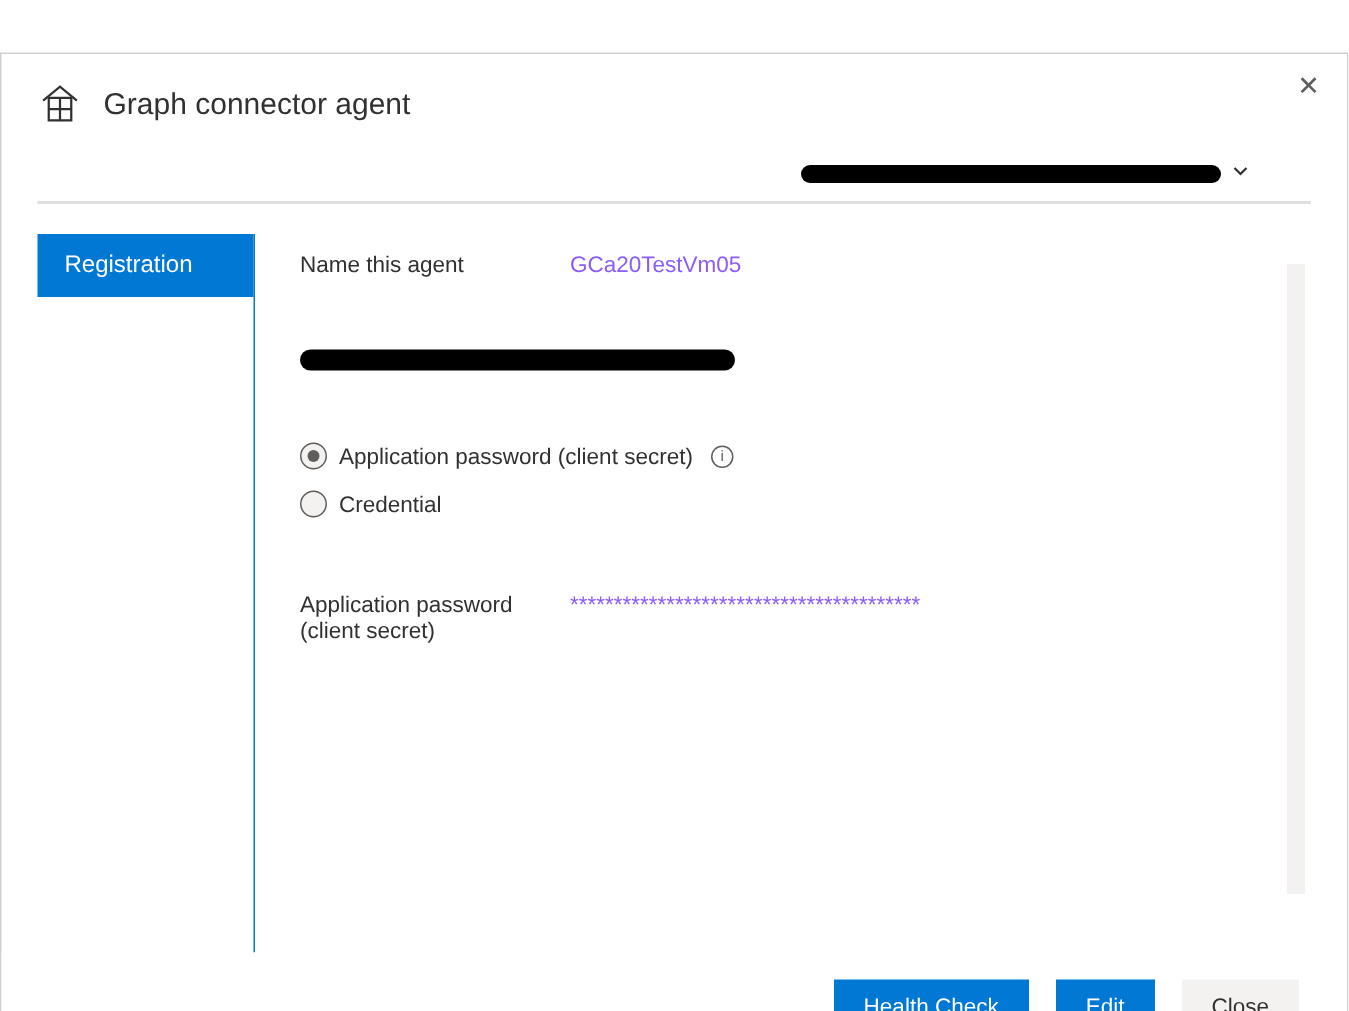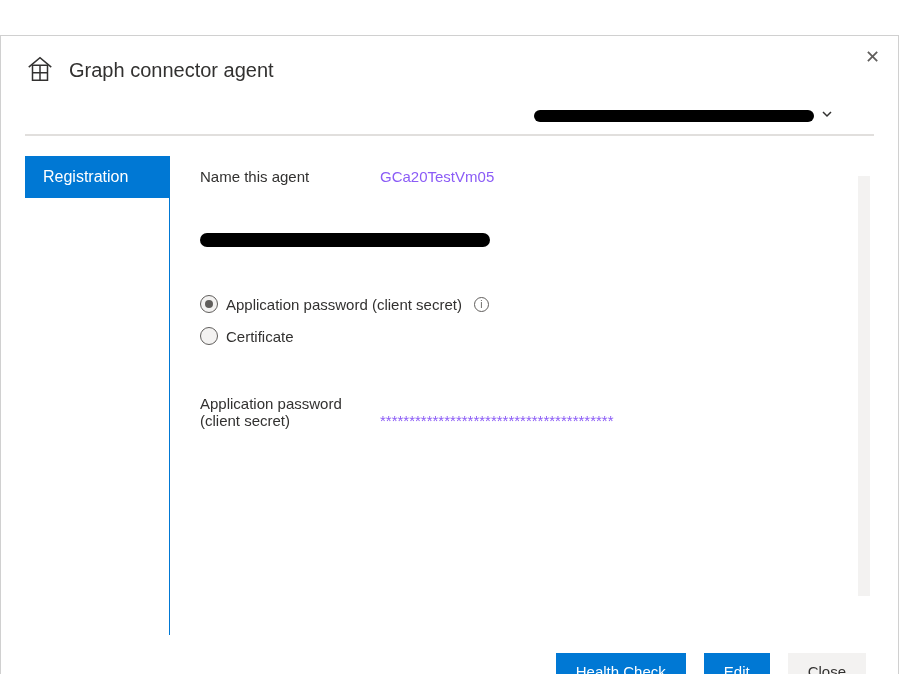--- a/index.html
+++ b/index.html
@@ -84,21 +84,21 @@
       cursor: pointer;
     }
     .form-area {
       flex: 1;
       padding: 10px 0 10px 10px;
       overflow-y: auto;
       position: relative;
     }
     .form-row {
       display: flex;
-      align-items: flex-end;
+      align-items: flex-start;
       margin-bottom: 48px;
     }
     .form-label {
       width: 180px;
       flex-shrink: 0;
       font-size: 15px;
       color: #323130;
       padding-top: 2px;
     }
     .form-value {
@@ -236,21 +236,21 @@
         <div class="radio-group">
           <div class="radio-item">
             <span class="radio-outer">
               <span class="radio-inner"></span>
             </span>
             <span class="radio-label">Application password (client secret)</span>
             <span class="info-icon">i</span>
           </div>
           <div class="radio-item">
             <span class="radio-outer"></span>
-            <span class="radio-label">Certificate</span>
+            <span class="radio-label">Credential</span>
           </div>
         </div>
       </div>
 
       <div class="form-row">
         <div class="form-label">Application password (client secret)</div>
         <div class="form-value">****************************************</div>
       </div>
 
     </div>

